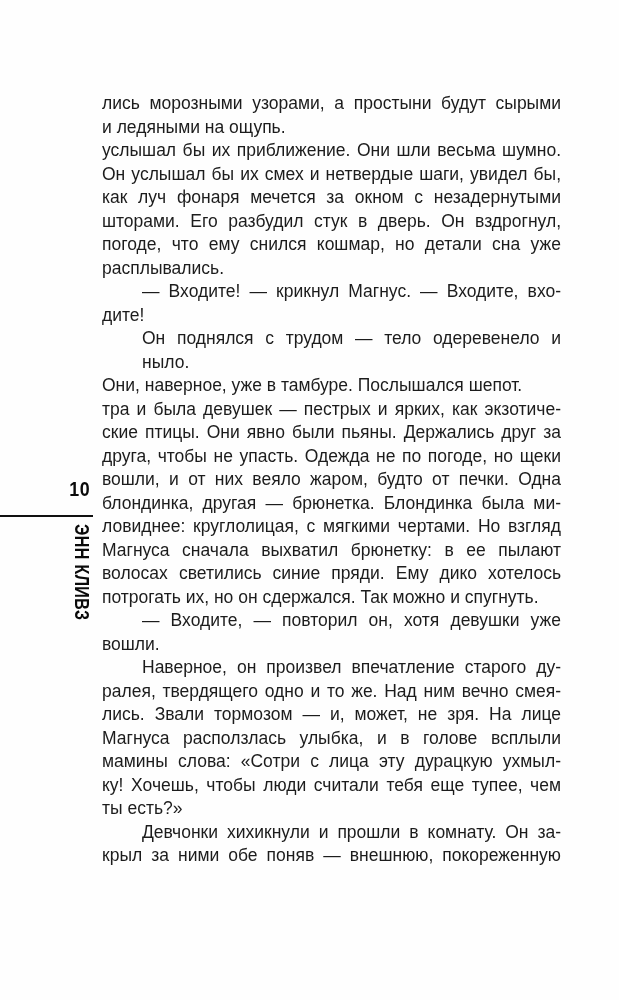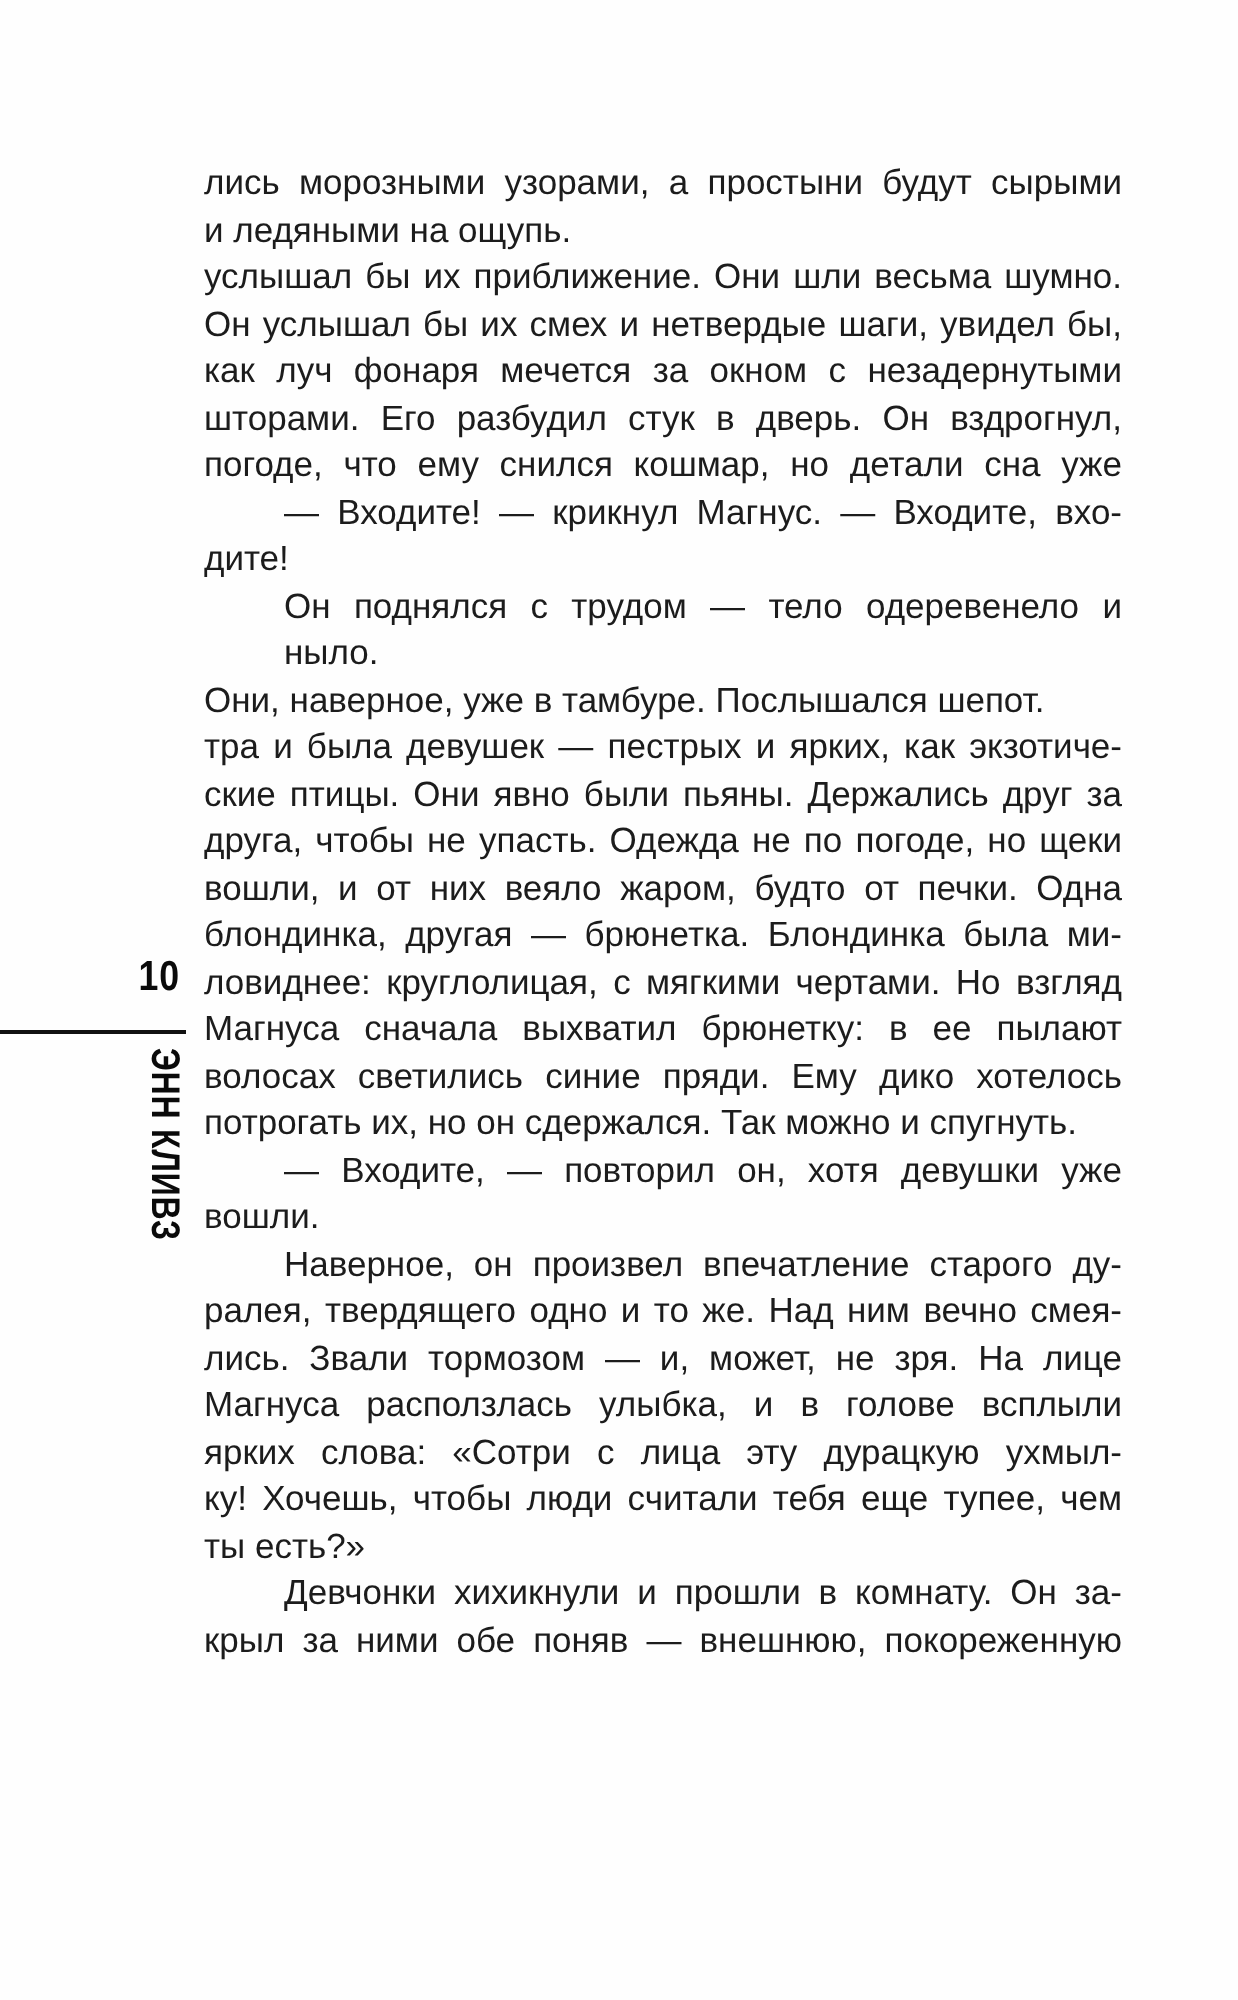--- a/index.html
+++ b/index.html
@@ -47,21 +47,21 @@
     font-weight: bold;
     color: #0a0a0a;
     white-space: nowrap;
     letter-spacing: 0.5px;
     transform: rotate(90deg) scaleX(0.8);
     transform-origin: 0 0;
   }
   
   .text-column {
     position: absolute;
-    top: 80px;
+    top: 92px;
     left: 102px;
     width: 459px;
     color: #1c1c1c;
     font-size: 17.5px;
     line-height: 23.5px;
   }
   .line {
     text-align: justify;
     text-align-last: justify;
     white-space: normal;
@@ -84,20 +84,21 @@
       <div class="para">
         <div class="line first">лись морозными узорами, а простыни будут сырыми</div>
         <div class="line last">и ледяными на ощупь.</div>
       </div>
       <div class="para indented">
         <div class="line">услышал бы их приближение. Они шли весьма шумно.</div>
         <div class="line">Он услышал бы их смех и нетвердые шаги, увидел бы,</div>
         <div class="line">как луч фонаря мечется за окном с незадернутыми</div>
         <div class="line">шторами. Его разбудил стук в дверь. Он вздрогнул,</div>
         <div class="line">погоде, что ему снился кошмар, но детали сна уже</div>
+        <div class="line last">расплывались.</div>
       </div>
       <div class="para indented">
         <div class="line first">— Входите! — крикнул Магнус. — Входите, вхо-</div>
         <div class="line last">дите!</div>
       </div>
       <div class="para indented">
         <div class="line first">Он поднялся с трудом — тело одеревенело и ныло.</div>
         <div class="line last">Они, наверное, уже в тамбуре. Послышался шепот.</div>
       </div>
       <div class="para indented">
@@ -113,21 +114,21 @@
       </div>
       <div class="para indented">
         <div class="line first">— Входите, — повторил он, хотя девушки уже</div>
         <div class="line last">вошли.</div>
       </div>
       <div class="para indented">
         <div class="line first">Наверное, он произвел впечатление старого ду-</div>
         <div class="line">ралея, твердящего одно и то же. Над ним вечно смея-</div>
         <div class="line">лись. Звали тормозом — и, может, не зря. На лице</div>
         <div class="line">Магнуса расползлась улыбка, и в голове всплыли</div>
-        <div class="line">ярких слова: «Сотри с лица эту дурацкую ухмыл-</div>
+        <div class="line">мамины слова: «Сотри с лица эту дурацкую ухмыл-</div>
         <div class="line">ку! Хочешь, чтобы люди считали тебя еще тупее, чем</div>
         <div class="line last">ты есть?»</div>
       </div>
       <div class="para indented">
         <div class="line first">Девчонки хихикнули и прошли в комнату. Он за-</div>
         <div class="line">крыл за ними обе поняв — внешнюю, покореженную</div>
       </div>
     </div>
 </div>
 

